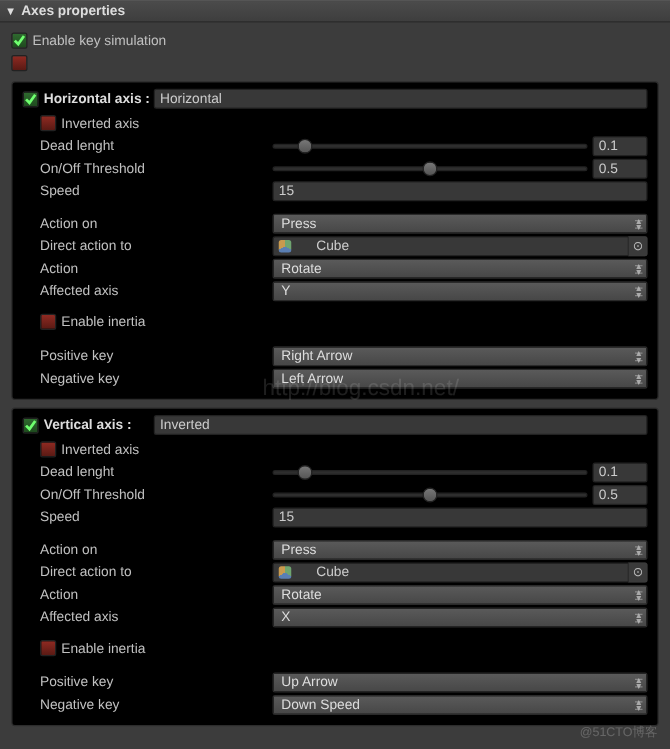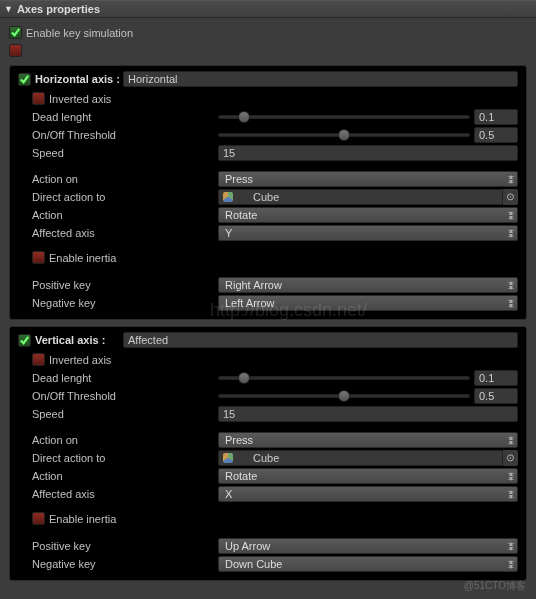--- a/index.html
+++ b/index.html
@@ -315,21 +315,21 @@
   </div>
       <div class="section">
     <div class="section-head">
       <span class="cb cb-green">
             <svg viewBox="0 0 12 12">
               <path class="check-svg" d="M2 6 L5 9 L10 2"></path>
             </svg>
           </span>
       <span class="title">Vertical axis :</span>
       <div class="text-field">
-            <span>Affected</span>
+            <span>Inverted</span>
           </div>
     </div>
     <div class="indent">
       <div class="row">
         <span class="cb cb-red"></span>
         <span>Inverted axis</span>
       </div>
       <div class="prop-row">
         <span class="prop-label">Dead lenght</span>
         <div class="prop-field">
@@ -410,21 +410,21 @@
               <div class="dropdown">
                 <span>Up Arrow</span>
                 <span class="updown">▴<br>▾</span>
               </div>
             </div>
       </div>
       <div class="prop-row">
         <span class="prop-label">Negative key</span>
         <div class="prop-field">
               <div class="dropdown">
-                <span>Down Cube</span>
+                <span>Down Speed</span>
                 <span class="updown">▴<br>▾</span>
               </div>
             </div>
       </div>
     </div>
   </div>
     </div>
 </div>
 
 <div class="watermark">http://blog.csdn.net/</div>

